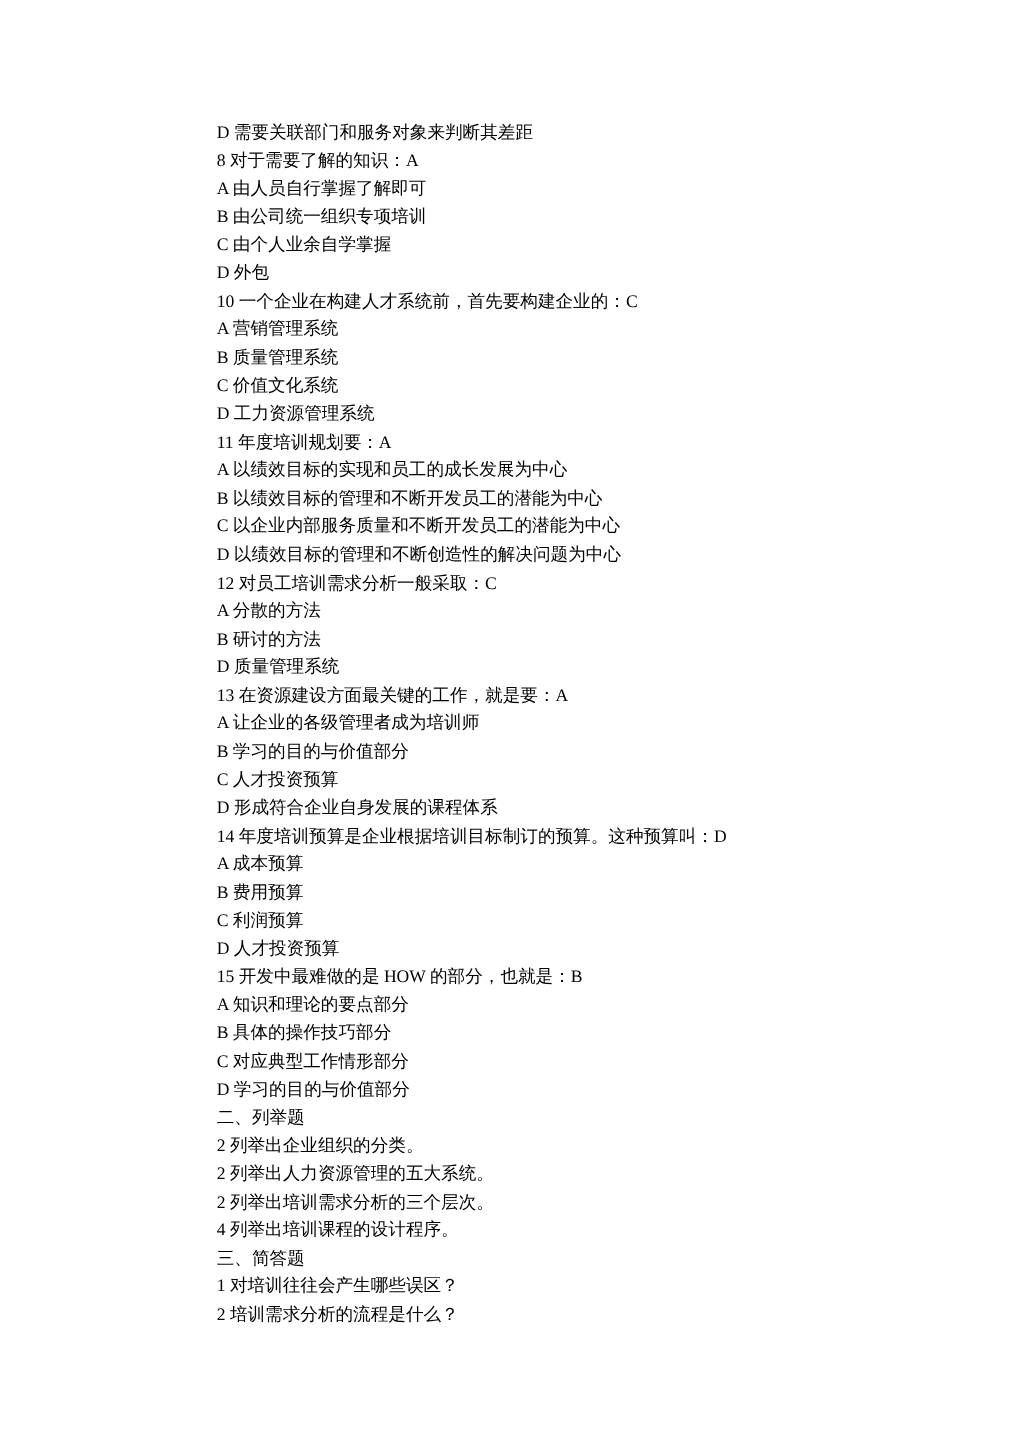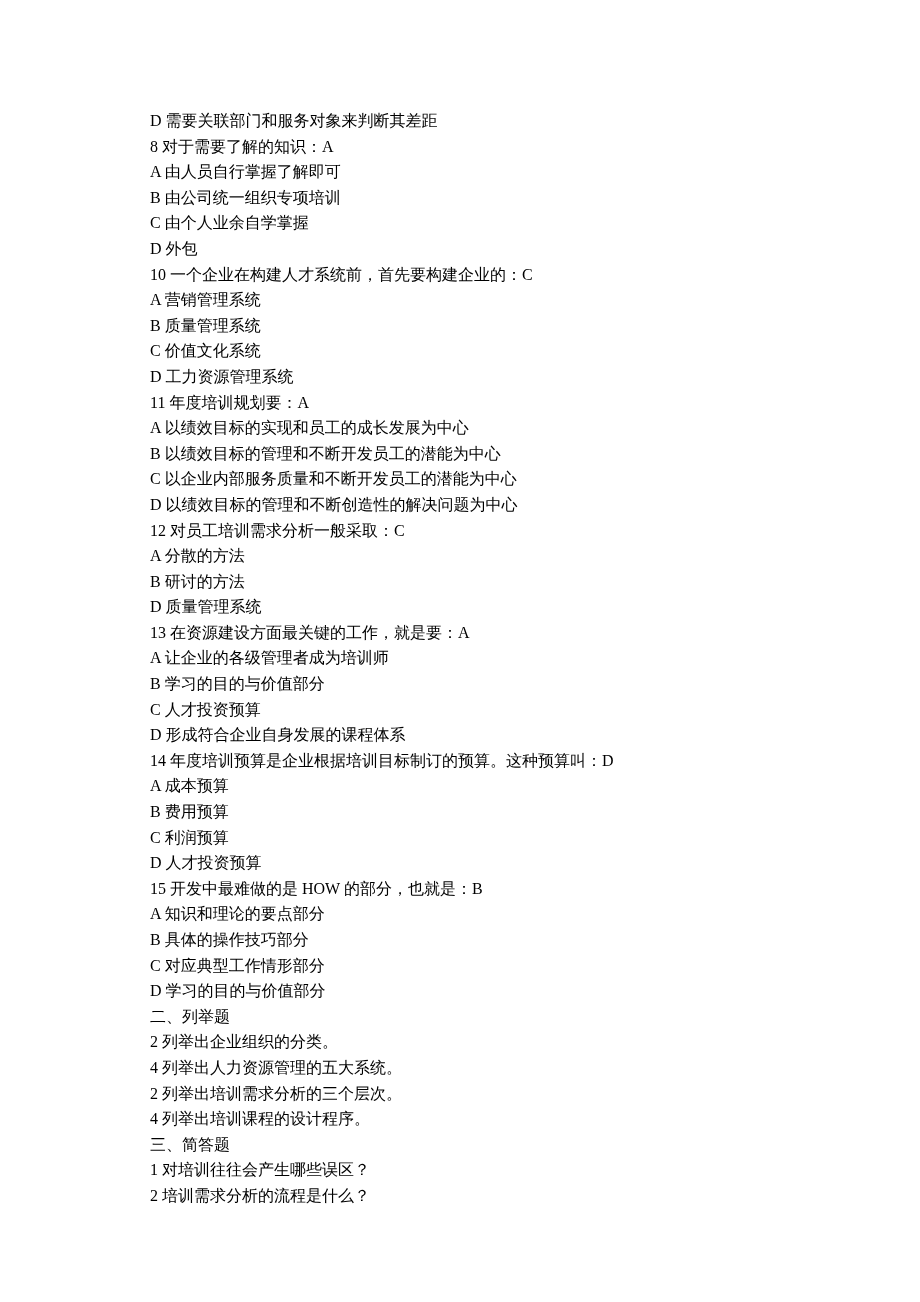--- a/index.html
+++ b/index.html
@@ -10,20 +10,21 @@
     font-size: 16px;
     color: #000000;
     width: 920px;
     line-height: 1.6;
   }
   .page {
     padding: 108px 150px 60px 150px;
   }
   .line {
     white-space: pre-wrap;
+    margin-left: 47px;
   }
 </style>
 </head>
 <body>
 
 <div class="page">
   <div class="line">D 需要关联部门和服务对象来判断其差距</div>
   <div class="line">8 对于需要了解的知识：A</div>
   <div class="line">A 由人员自行掌握了解即可</div>
   <div class="line">B 由公司统一组织专项培训</div>
@@ -53,19 +54,19 @@
   <div class="line">B 费用预算</div>
   <div class="line">C 利润预算</div>
   <div class="line">D 人才投资预算</div>
   <div class="line">15 开发中最难做的是 HOW 的部分，也就是：B</div>
   <div class="line">A 知识和理论的要点部分</div>
   <div class="line">B 具体的操作技巧部分</div>
   <div class="line">C 对应典型工作情形部分</div>
   <div class="line">D 学习的目的与价值部分</div>
   <div class="line">二、列举题</div>
   <div class="line">2 列举出企业组织的分类。</div>
-  <div class="line">4 列举出人力资源管理的五大系统。</div>
+  <div class="line">2 列举出人力资源管理的五大系统。</div>
   <div class="line">2 列举出培训需求分析的三个层次。</div>
   <div class="line">4 列举出培训课程的设计程序。</div>
   <div class="line">三、简答题</div>
   <div class="line">1 对培训往往会产生哪些误区？</div>
   <div class="line">2 培训需求分析的流程是什么？</div>
 </div>
 
 </body></html>

